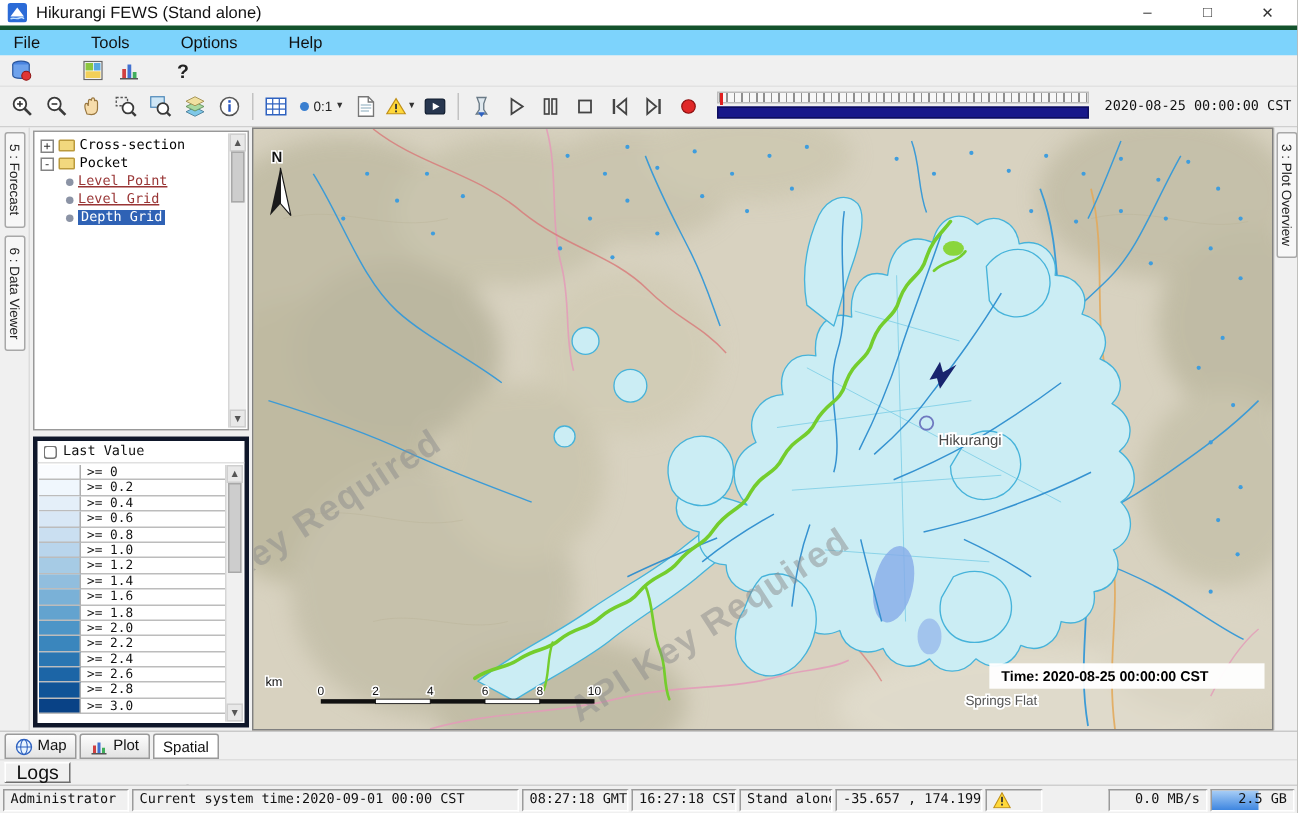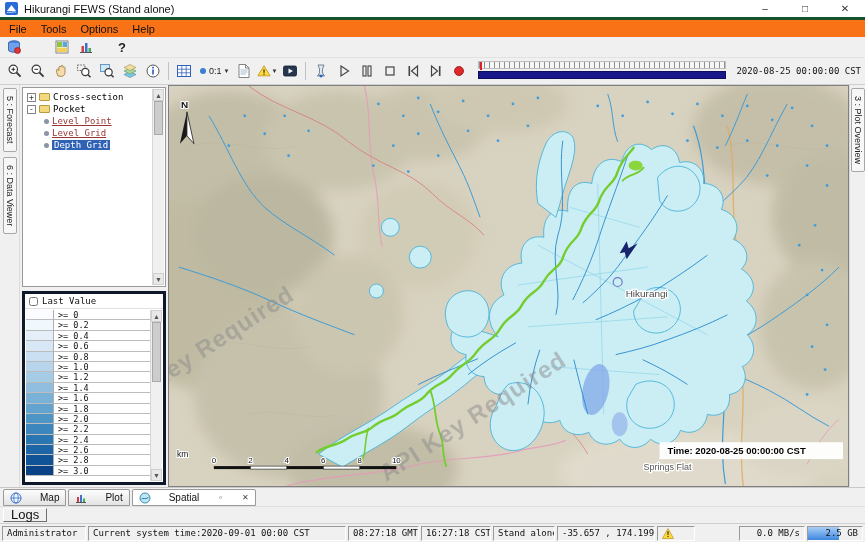--- a/index.html
+++ b/index.html
@@ -8,21 +8,21 @@
   .window { width:865px; height:542px; background:#f0f0f0; position:relative; outline:1px solid #7a7a7a; overflow:hidden; display:flex; flex-direction:column; }
 
   
   .titlebar { height:20px; background:#ffffff; display:flex; align-items:center; flex:0 0 auto; border-bottom:3px solid #14532d; }
   .app-icon { width:13px; height:13px; margin-left:5px; flex:0 0 auto; }
   .title-text { font-size:11px; color:#111; margin-left:6px; white-space:nowrap; }
   .title-spacer { flex:1; }
   .win-btn { width:40px; height:20px; display:flex; align-items:center; justify-content:center; font-size:10px; color:#333; cursor:default; }
 
   
-  .menubar { height:17px; background:#f97316; display:flex; align-items:center; padding-left:2px; flex:0 0 auto; }
+  .menubar { height:17px; background:#7dd3fc; display:flex; align-items:center; padding-left:2px; flex:0 0 auto;gap:20px; }
   .menu-item { font-size:11px; color:#111; padding:1px 7px; }
 
   
   .toolbar1 { height:21px; background:#f0f0f0; display:flex; align-items:center; padding-left:3px; gap:2px; flex:0 0 auto; border-bottom:1px solid #e2e2e2; }
   .toolbar2 { height:27px; background:#f0f0f0; display:flex; align-items:center; padding:0 4px; gap:1px; flex:0 0 auto; border-bottom:1px solid #cfcfcf; }
   .tb-btn { width:22px; height:22px; display:flex; align-items:center; justify-content:center; border:1px solid transparent; border-radius:2px; }
   .tb-sep { width:1px; height:18px; background:#c2c2c2; margin:0 3px; flex:0 0 auto; }
   .tb-gap { width:22px; }
   .help-q { font-size:13px; font-weight:bold; color:#222; padding:0 4px; }
   .scale-ctl { display:flex; align-items:center; gap:2px; font-size:9px; color:#222; padding:0 2px; border:1px solid transparent; }
@@ -64,22 +64,22 @@
   #legend-rows { position:absolute; top:16px; left:1px; right:13px; bottom:1px; overflow:hidden; }
   .lrow { height:10.4px; display:flex; }
   .lswatch { width:28px; border-right:1px solid #aeaeae; border-bottom:1px solid #bcbcbc; flex:0 0 auto; }
   .llabel { flex:1; font-family:"DejaVu Sans Mono",monospace; font-size:8.5px; color:#111; padding-left:4px; border-bottom:1px solid #bcbcbc; line-height:10px; }
 
   .map-area { flex:1; position:relative; border:1px solid #808080; overflow:hidden; background:#d8d2c0; }
   .map-area svg.mapsvg { position:absolute; inset:0; width:100%; height:100%; }
 
   
   .bottom-tabbar { height:19px; background:#f0f0f0; border-top:1px solid #c9c9c9; display:flex; align-items:flex-end; padding-left:3px; gap:2px; flex:0 0 auto; }
-  .btab { height:17px; display:flex; align-items:center; gap:18px; padding:0 6px; border:1px solid #9a9a9a; background:linear-gradient(#fdfdfd,#e3e3e3); font-size:10px; color:#111; border-radius:2px 2px 0 0; }
-  .btab.active { background:#ffffff; }
+  .btab { height:17px; display:flex; align-items:center; gap:3px; padding:0 6px; border:1px solid #9a9a9a; background:linear-gradient(#fdfdfd,#e3e3e3); font-size:10px; color:#111; border-radius:2px 2px 0 0; }
+  .btab.active { background:#ffffff;flex-direction:column; }
   .btab .mini-ctl { font-size:8px; color:#444; margin-left:2px; }
   .logs-row { height:17px; background:#f0f0f0; border-top:1px solid #dedede; display:flex; align-items:center; padding-left:3px; flex:0 0 auto; }
   .logs-btn { font-size:13px; color:#111; background:#f0f0f0; border:1px solid; border-color:#fff #6f6f6f #6f6f6f #fff; padding:0 7px; height:14px; line-height:12px; }
 
   .statusbar { height:19px; background:#f0f0f0; border-top:1px solid #cfcfcf; display:flex; align-items:center; gap:2px; padding:1px 2px; flex:0 0 auto; }
   .scell { height:15px; border:1px solid; border-color:#9a9a9a #ffffff #ffffff #9a9a9a; display:flex; align-items:center; padding:0 4px; font-family:"DejaVu Sans Mono",monospace; font-size:9px; color:#111; white-space:nowrap; overflow:hidden; flex:0 0 auto; }
   .sspacer { flex:1; }
   .scell.mem { position:relative; justify-content:flex-end; }
   .mem-fill { position:absolute; left:0; top:0; bottom:0; width:58%; background:linear-gradient(#a8cef6,#3e86e0); }
   .mem-text { position:relative; z-index:1; }

